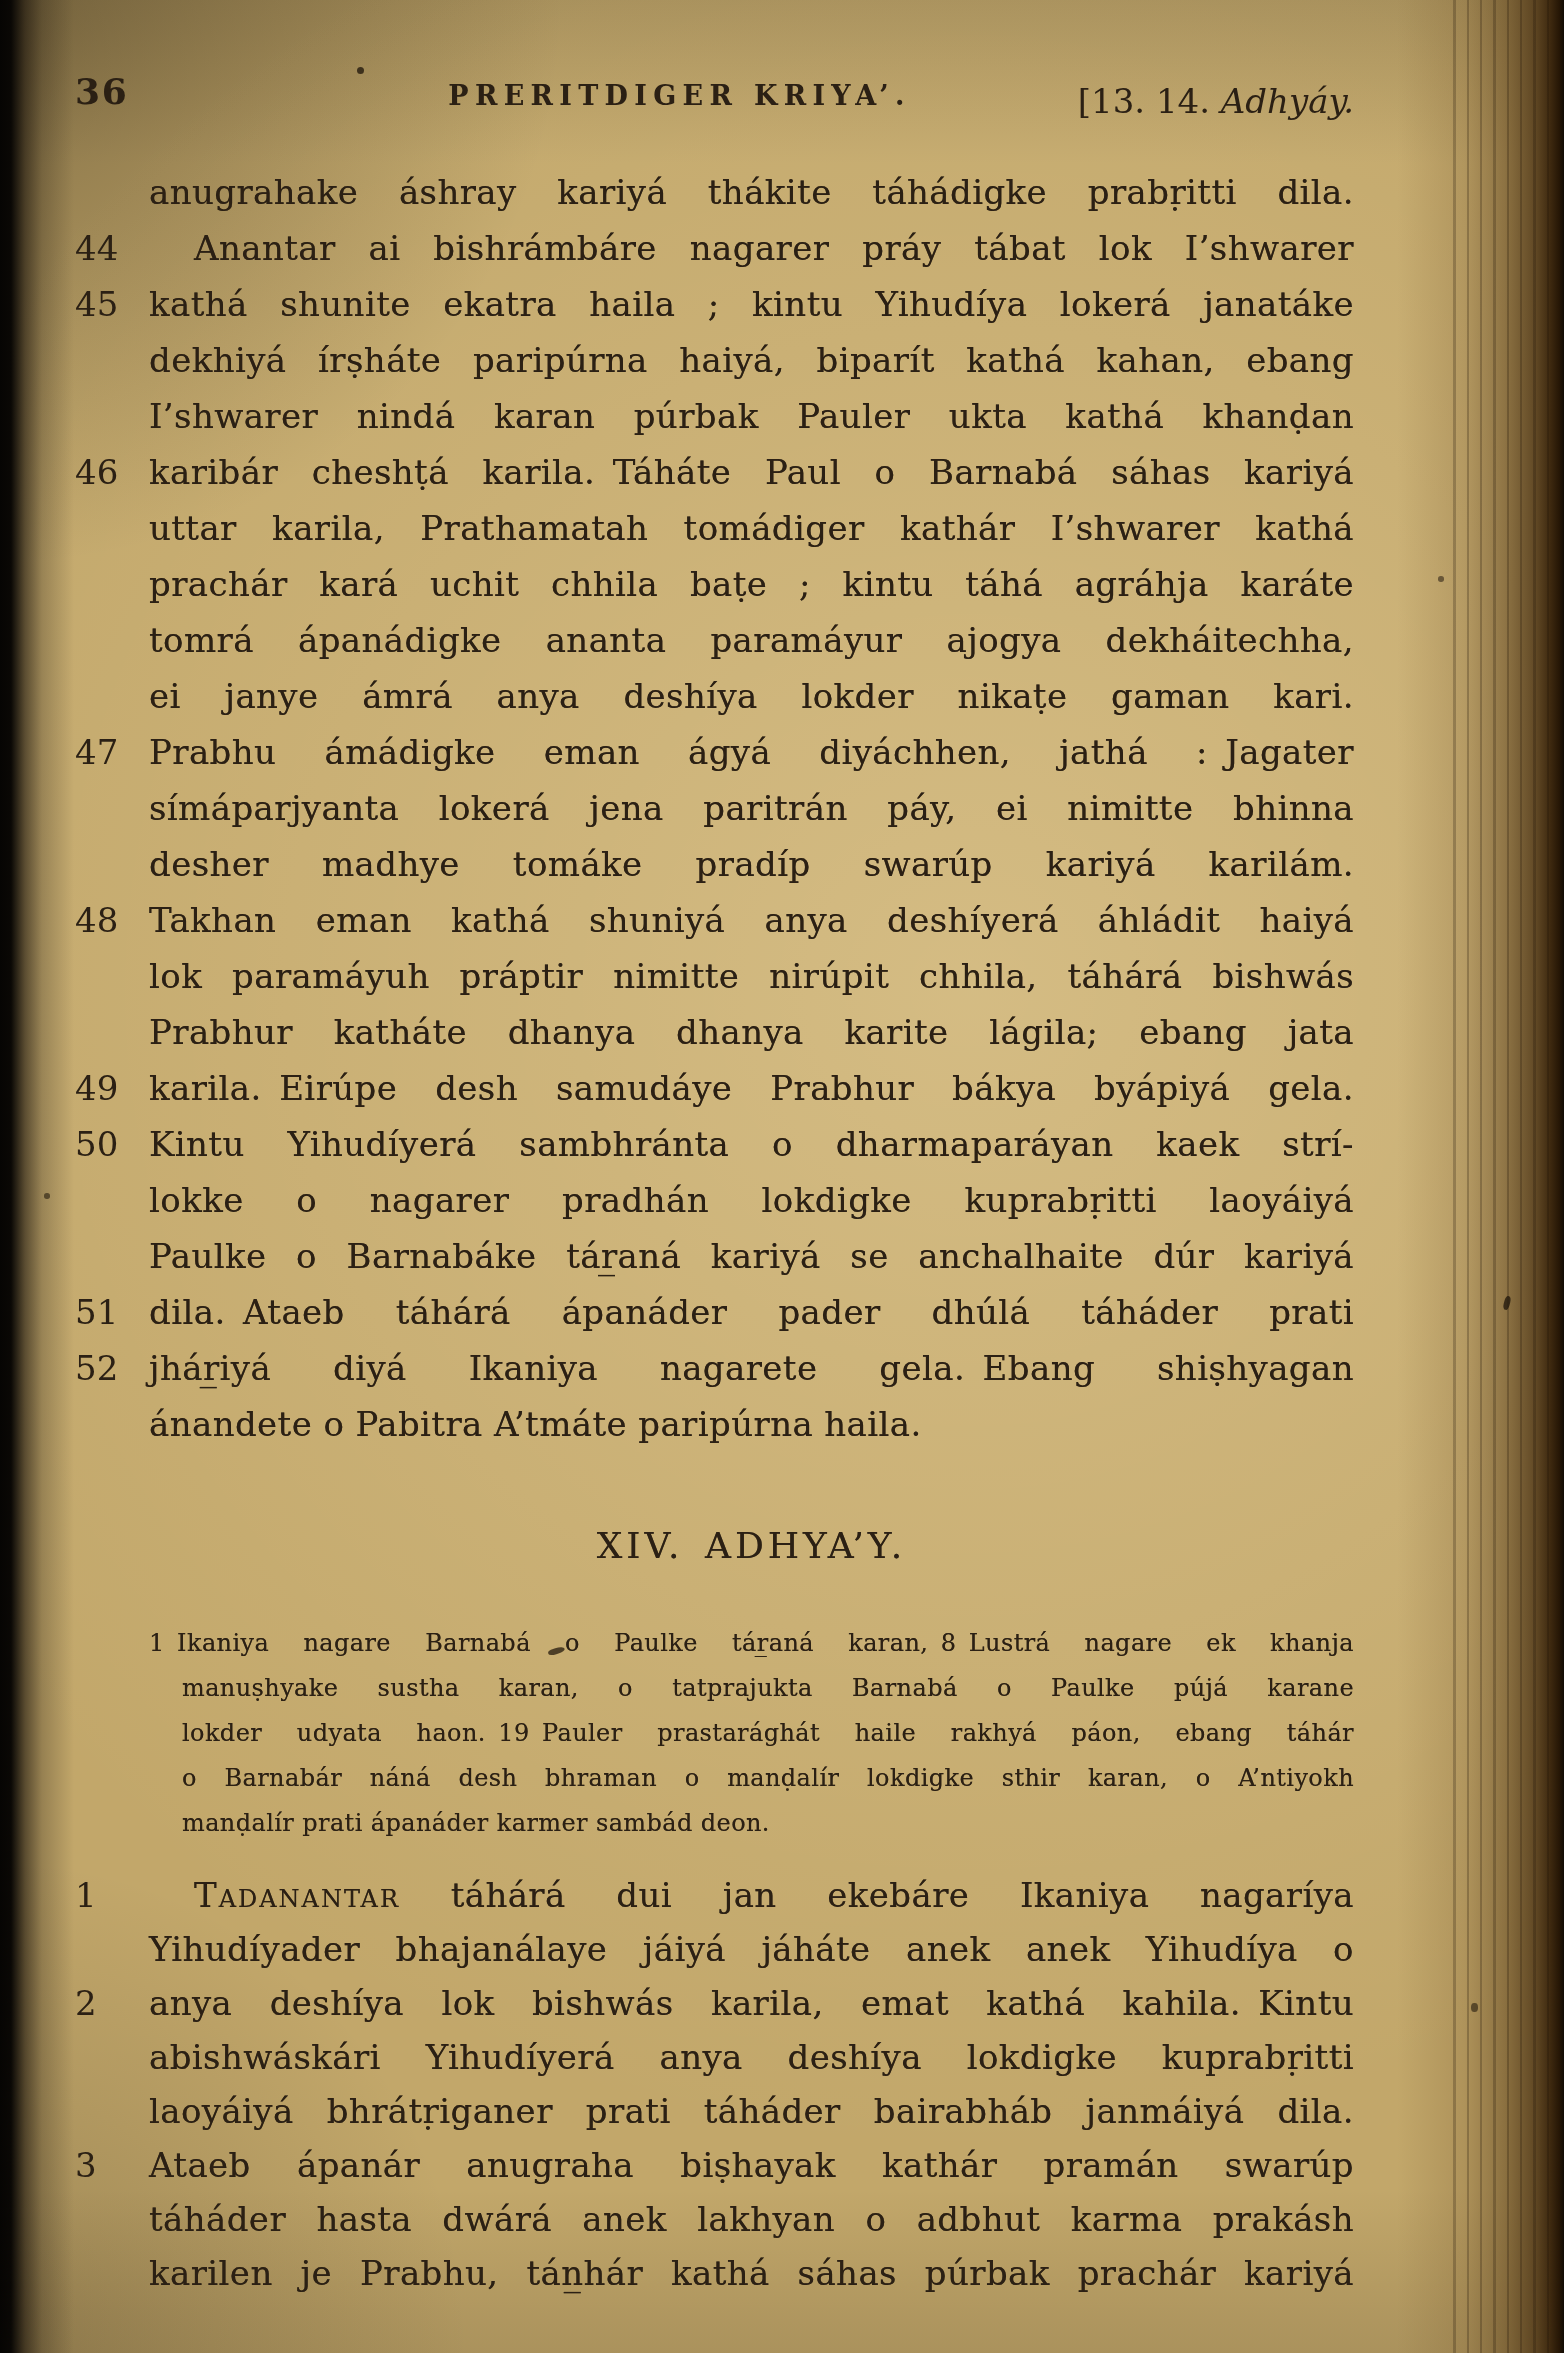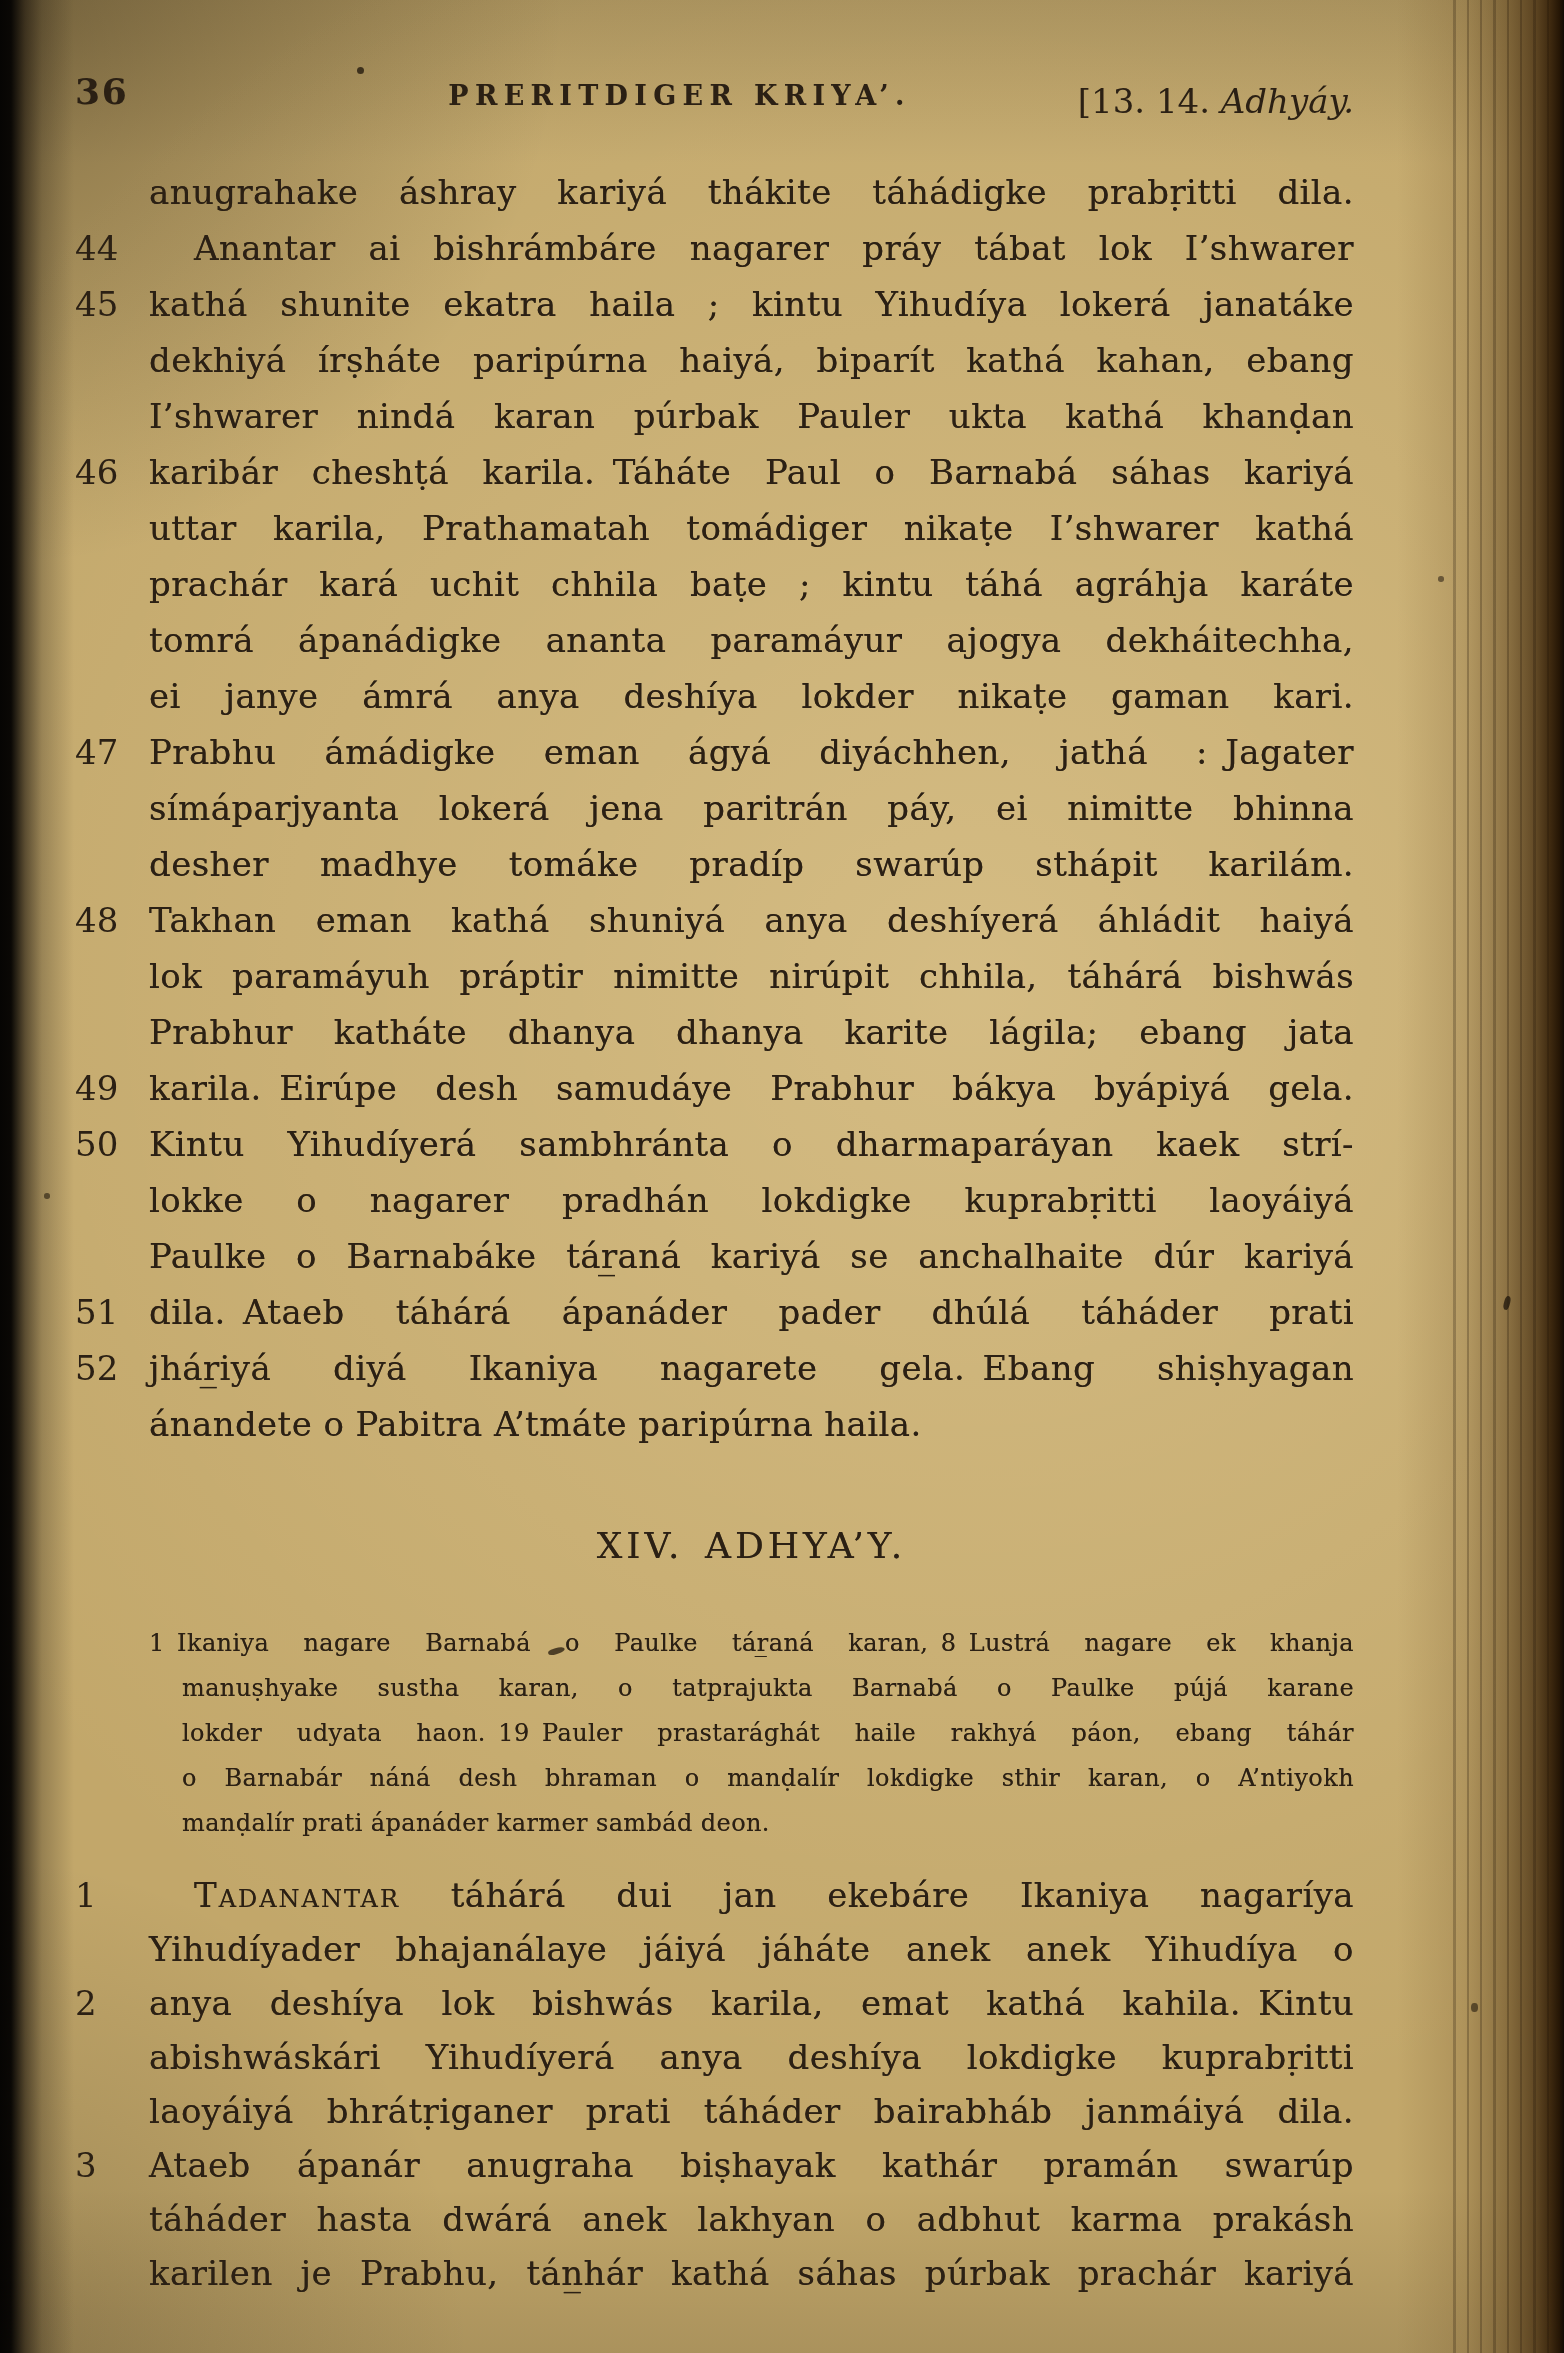--- a/index.html
+++ b/index.html
@@ -89,40 +89,40 @@
           <span class="ltext"><span>dekhiyá írṣháte paripúrna haiyá, biparít kathá kahan, ebang</span></span>
         </div>
         <div class="line">
           <span class="ltext"><span>I’shwarer nindá karan púrbak Pauler ukta kathá khanḍan</span></span>
         </div>
         <div class="line">
           <span class="vnum">46</span>
           <span class="ltext"><span>karibár cheshṭá karila. Táháte Paul o Barnabá sáhas kariyá</span></span>
         </div>
         <div class="line">
-          <span class="ltext"><span>uttar karila, Prathamatah tomádiger nikaṭe I’shwarer kathá</span></span>
+          <span class="ltext"><span>uttar karila, Prathamatah tomádiger kathár I’shwarer kathá</span></span>
         </div>
         <div class="line">
           <span class="ltext"><span>prachár kará uchit chhila baṭe ; kintu táhá agráhja karáte</span></span>
         </div>
         <div class="line">
           <span class="ltext"><span>tomrá ápanádigke ananta paramáyur ajogya dekháitechha,</span></span>
         </div>
         <div class="line">
           <span class="ltext"><span>ei janye ámrá anya deshíya lokder nikaṭe gaman kari.</span></span>
         </div>
         <div class="line">
           <span class="vnum">47</span>
           <span class="ltext"><span>Prabhu ámádigke eman ágyá diyáchhen, jathá : Jagater</span></span>
         </div>
         <div class="line">
           <span class="ltext"><span>símáparjyanta lokerá jena paritrán páy, ei nimitte bhinna</span></span>
         </div>
         <div class="line">
-          <span class="ltext"><span>desher madhye tomáke pradíp swarúp sthápit karilám.</span></span>
+          <span class="ltext"><span>desher madhye tomáke pradíp swarúp kariyá karilám.</span></span>
         </div>
         <div class="line">
           <span class="vnum">48</span>
           <span class="ltext"><span>Takhan eman kathá shuniyá anya deshíyerá áhládit haiyá</span></span>
         </div>
         <div class="line">
           <span class="ltext"><span>lok paramáyuh práptir nimitte nirúpit chhila, táhárá bishwás</span></span>
         </div>
         <div class="line">
           <span class="ltext"><span>Prabhur katháte dhanya dhanya karite lágila; ebang jata</span></span>

